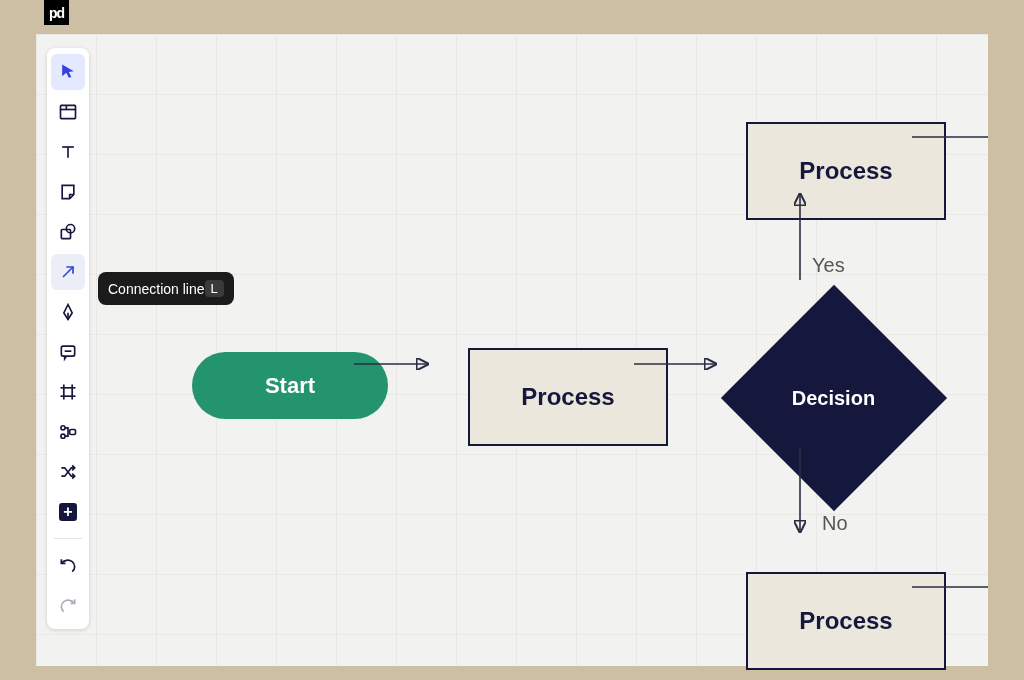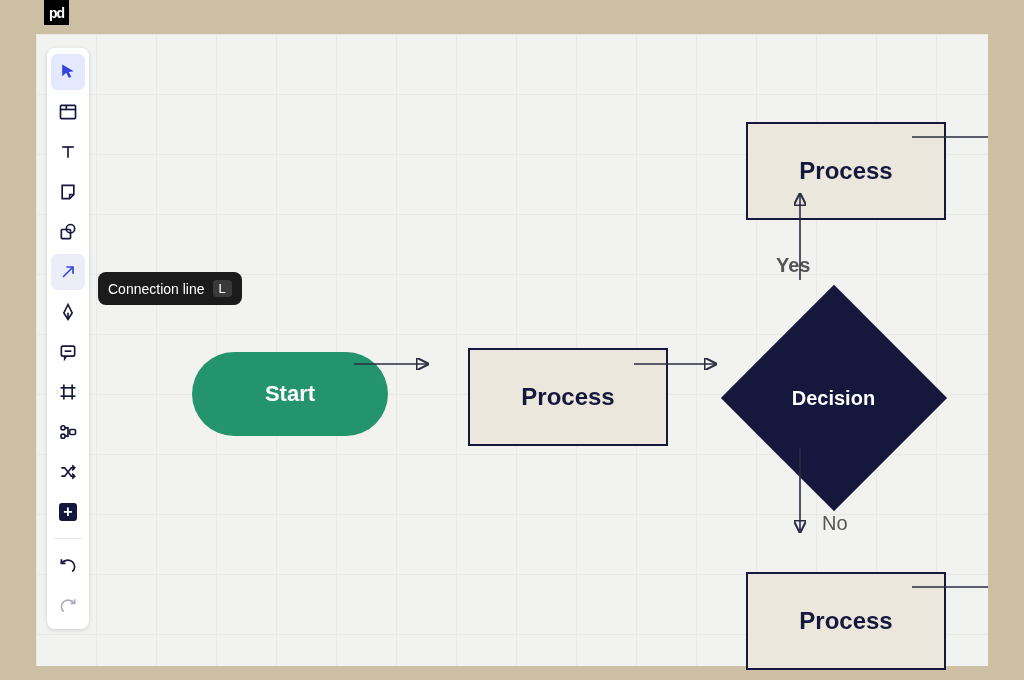--- a/index.html
+++ b/index.html
@@ -40,31 +40,31 @@
   .tool.selected { background:#e5e9ff; color:#3344dd; }
   .tool.connection { background:#eceef7; }
   .tool svg { width:20px; height:20px; display:block; }
   .tool .add-square { width:18px; height:18px; background:#15173d; border-radius:3px; color:#fff; display:flex; align-items:center; justify-content:center; font-weight:700; font-size:16px; line-height:1; }
   .divider { width:28px; height:1px; background:#e5e5e5; margin:6px 0; }
 
   
   .tooltip {
     position:absolute; left:98px; top:272px;
     background:#1b1b1b; color:#fff; border-radius:8px;
-    padding:8px 10px; font-size:14px; display:flex; align-items:center; gap:8px;
+    padding:8px 10px; font-size:14px; display:flex; align-items:center; 
     z-index:30;
   }
   .kbd {
     background:#3a3a3a; border-radius:4px; padding:1px 6px; font-size:13px;
   }
 
   
   .node { position:absolute; display:flex; align-items:center; justify-content:center; font-weight:700; }
   .start {
-    left:156px; top:318px; width:196px; height:84px;
+    left:156px; top:318px; width:196px; height:67px;
     background:#23946d; color:#fff; border-radius:46px; font-size:22px;
   }
   .proc {
     background:#ece7dc; border:2px solid #15173d; color:#15173d; font-size:24px;
   }
   .proc-mid { left:432px; top:314px; width:200px; height:98px; }
   .proc-top { left:710px; top:88px;  width:200px; height:98px; }
   .proc-bot { left:710px; top:538px; width:200px; height:98px; }
 
   .decision {
@@ -73,21 +73,21 @@
     background:#15173d; color:#fff;
   }
   .decision span { transform:rotate(-45deg); font-size:20px; }
 
   
   .wires { position:absolute; inset:0; width:100%; height:100%; z-index:5; pointer-events:none; }
   .wires line, .wires path { stroke:#2b2d42; stroke-width:1.6; fill:none; }
   .arrowhead { fill:#2b2d42; }
 
   .edge-label { position:absolute; color:#555; font-size:20px; }
-  .yes { left:740px; top:220px;font-weight:bold; }
+  .yes { left:776px; top:220px; }
   .no  { left:786px; top:478px;text-align:center; }
 </style>
 </head>
 <body>
 
 <div class="brand">pd</div>
 
 <div class="canvas">
 
   <svg class="wires" viewBox="0 0 952 632" preserveAspectRatio="none">

